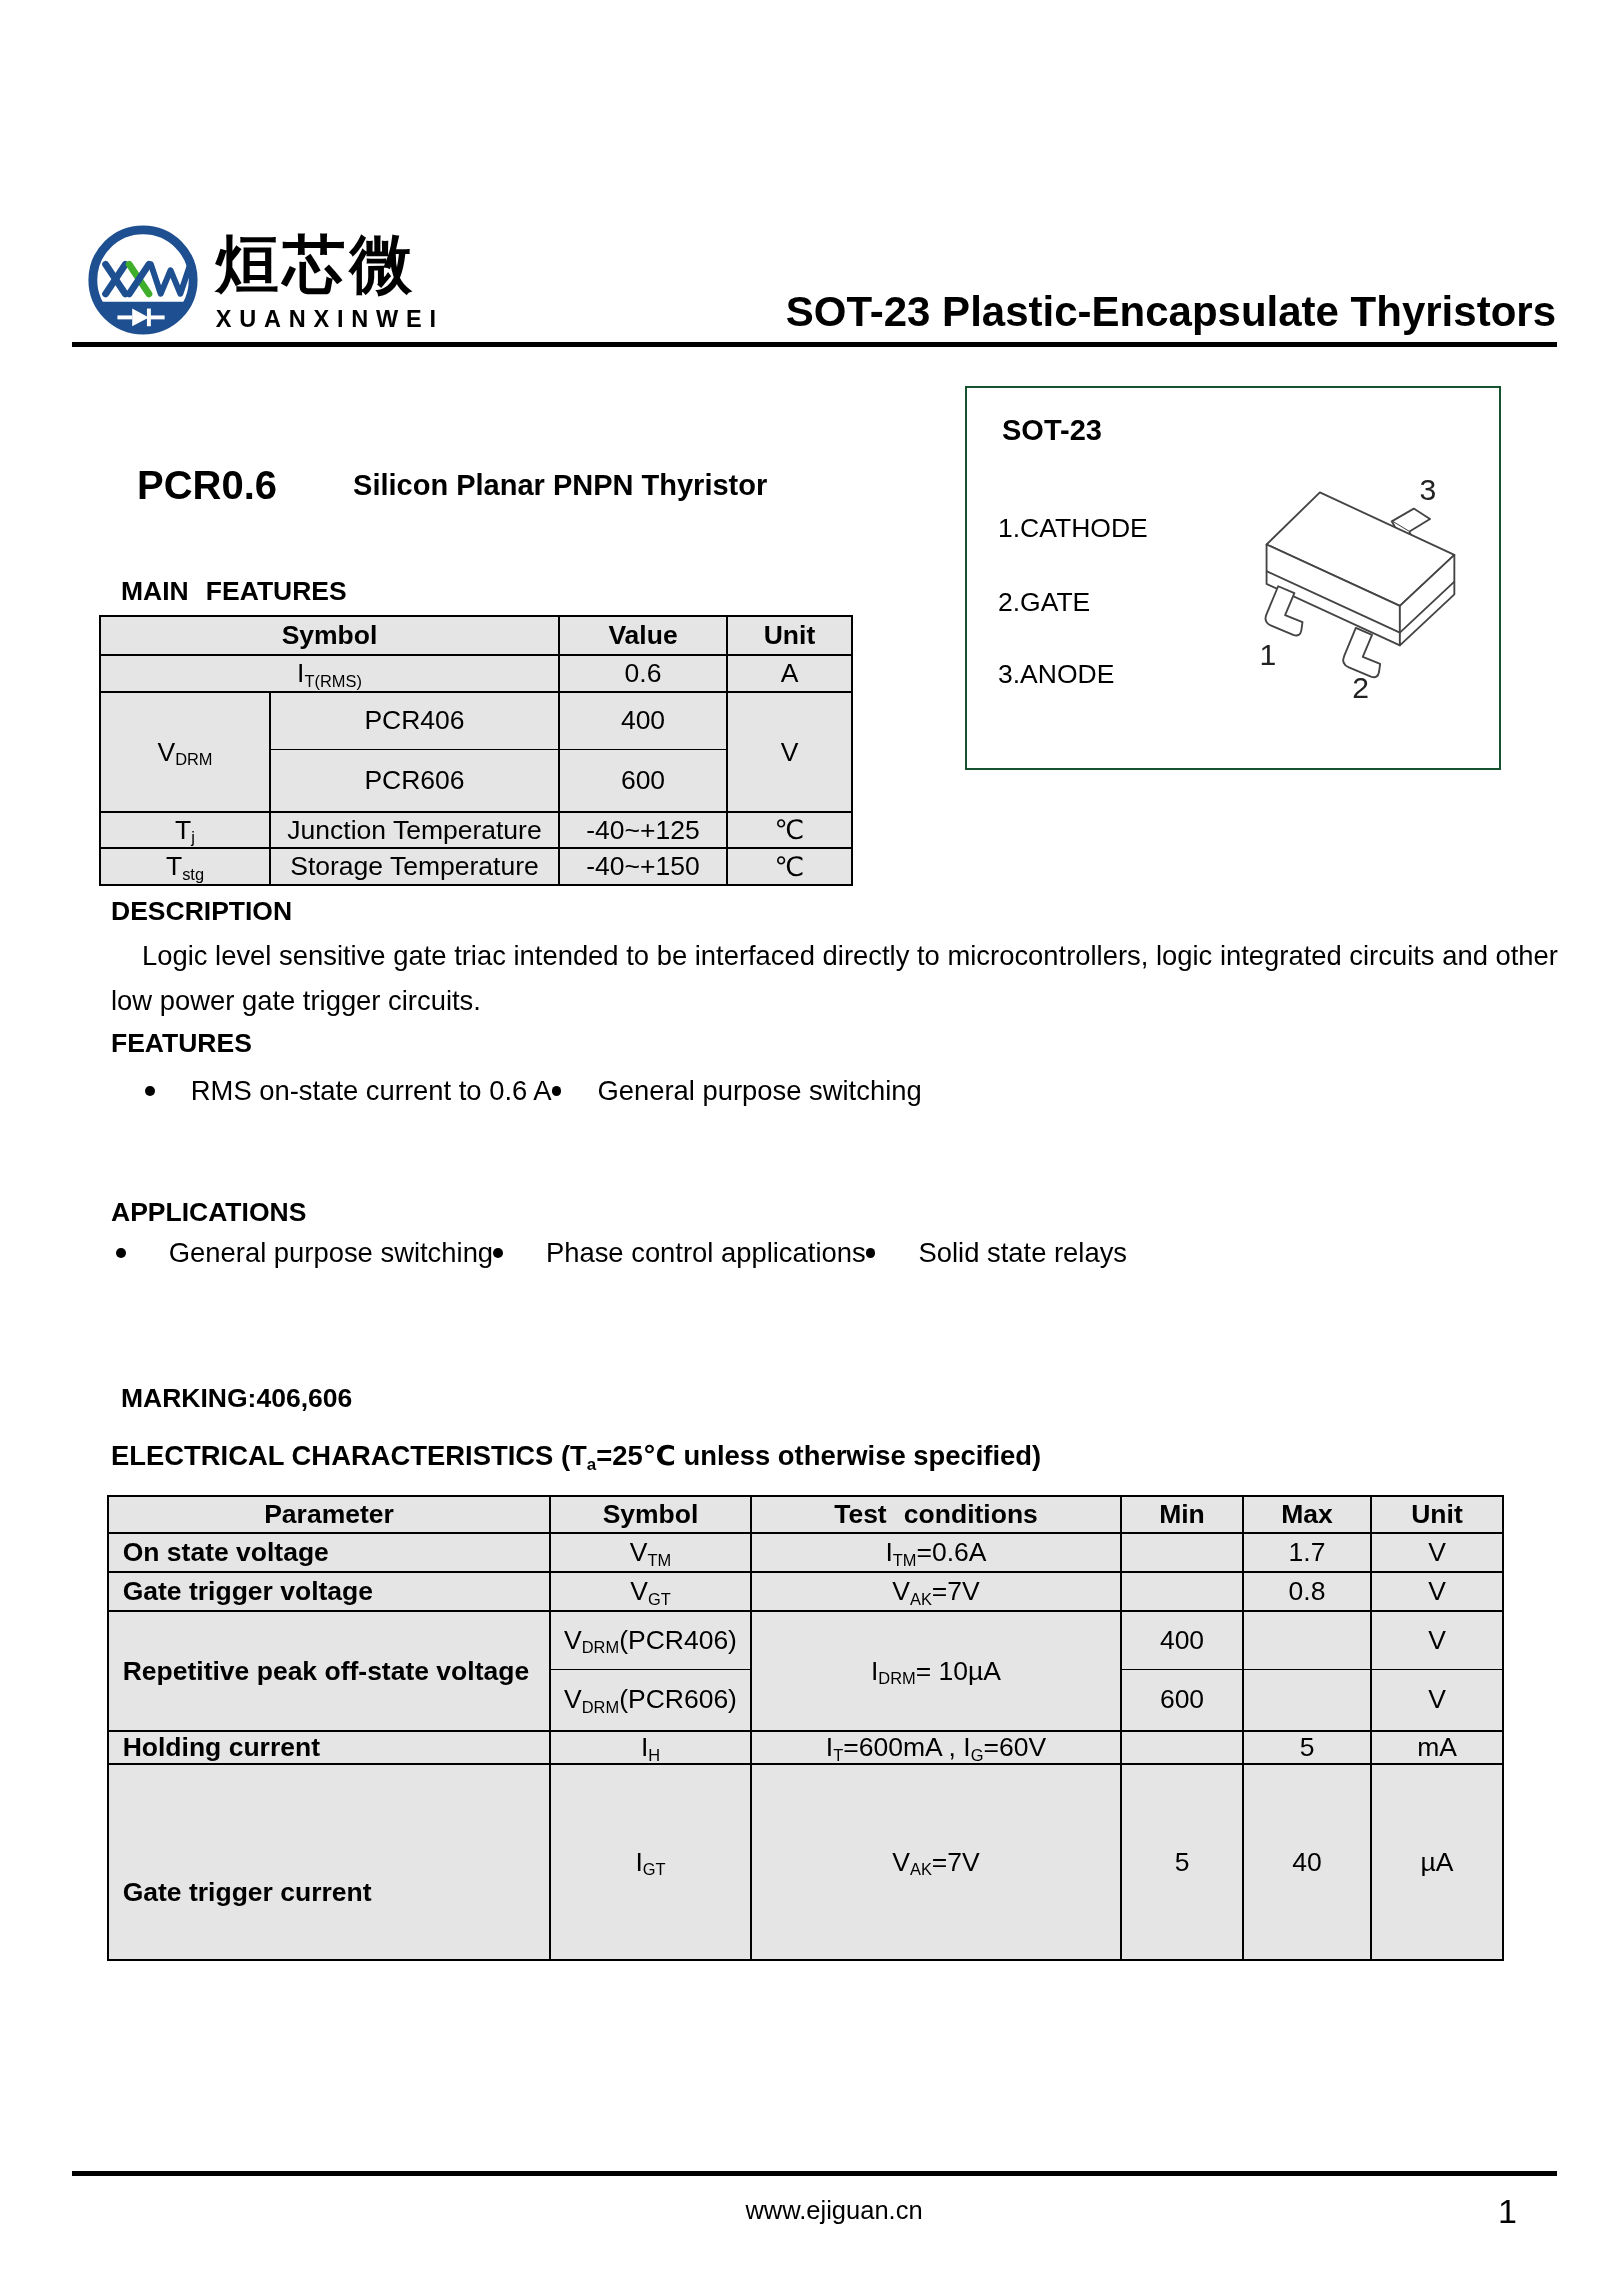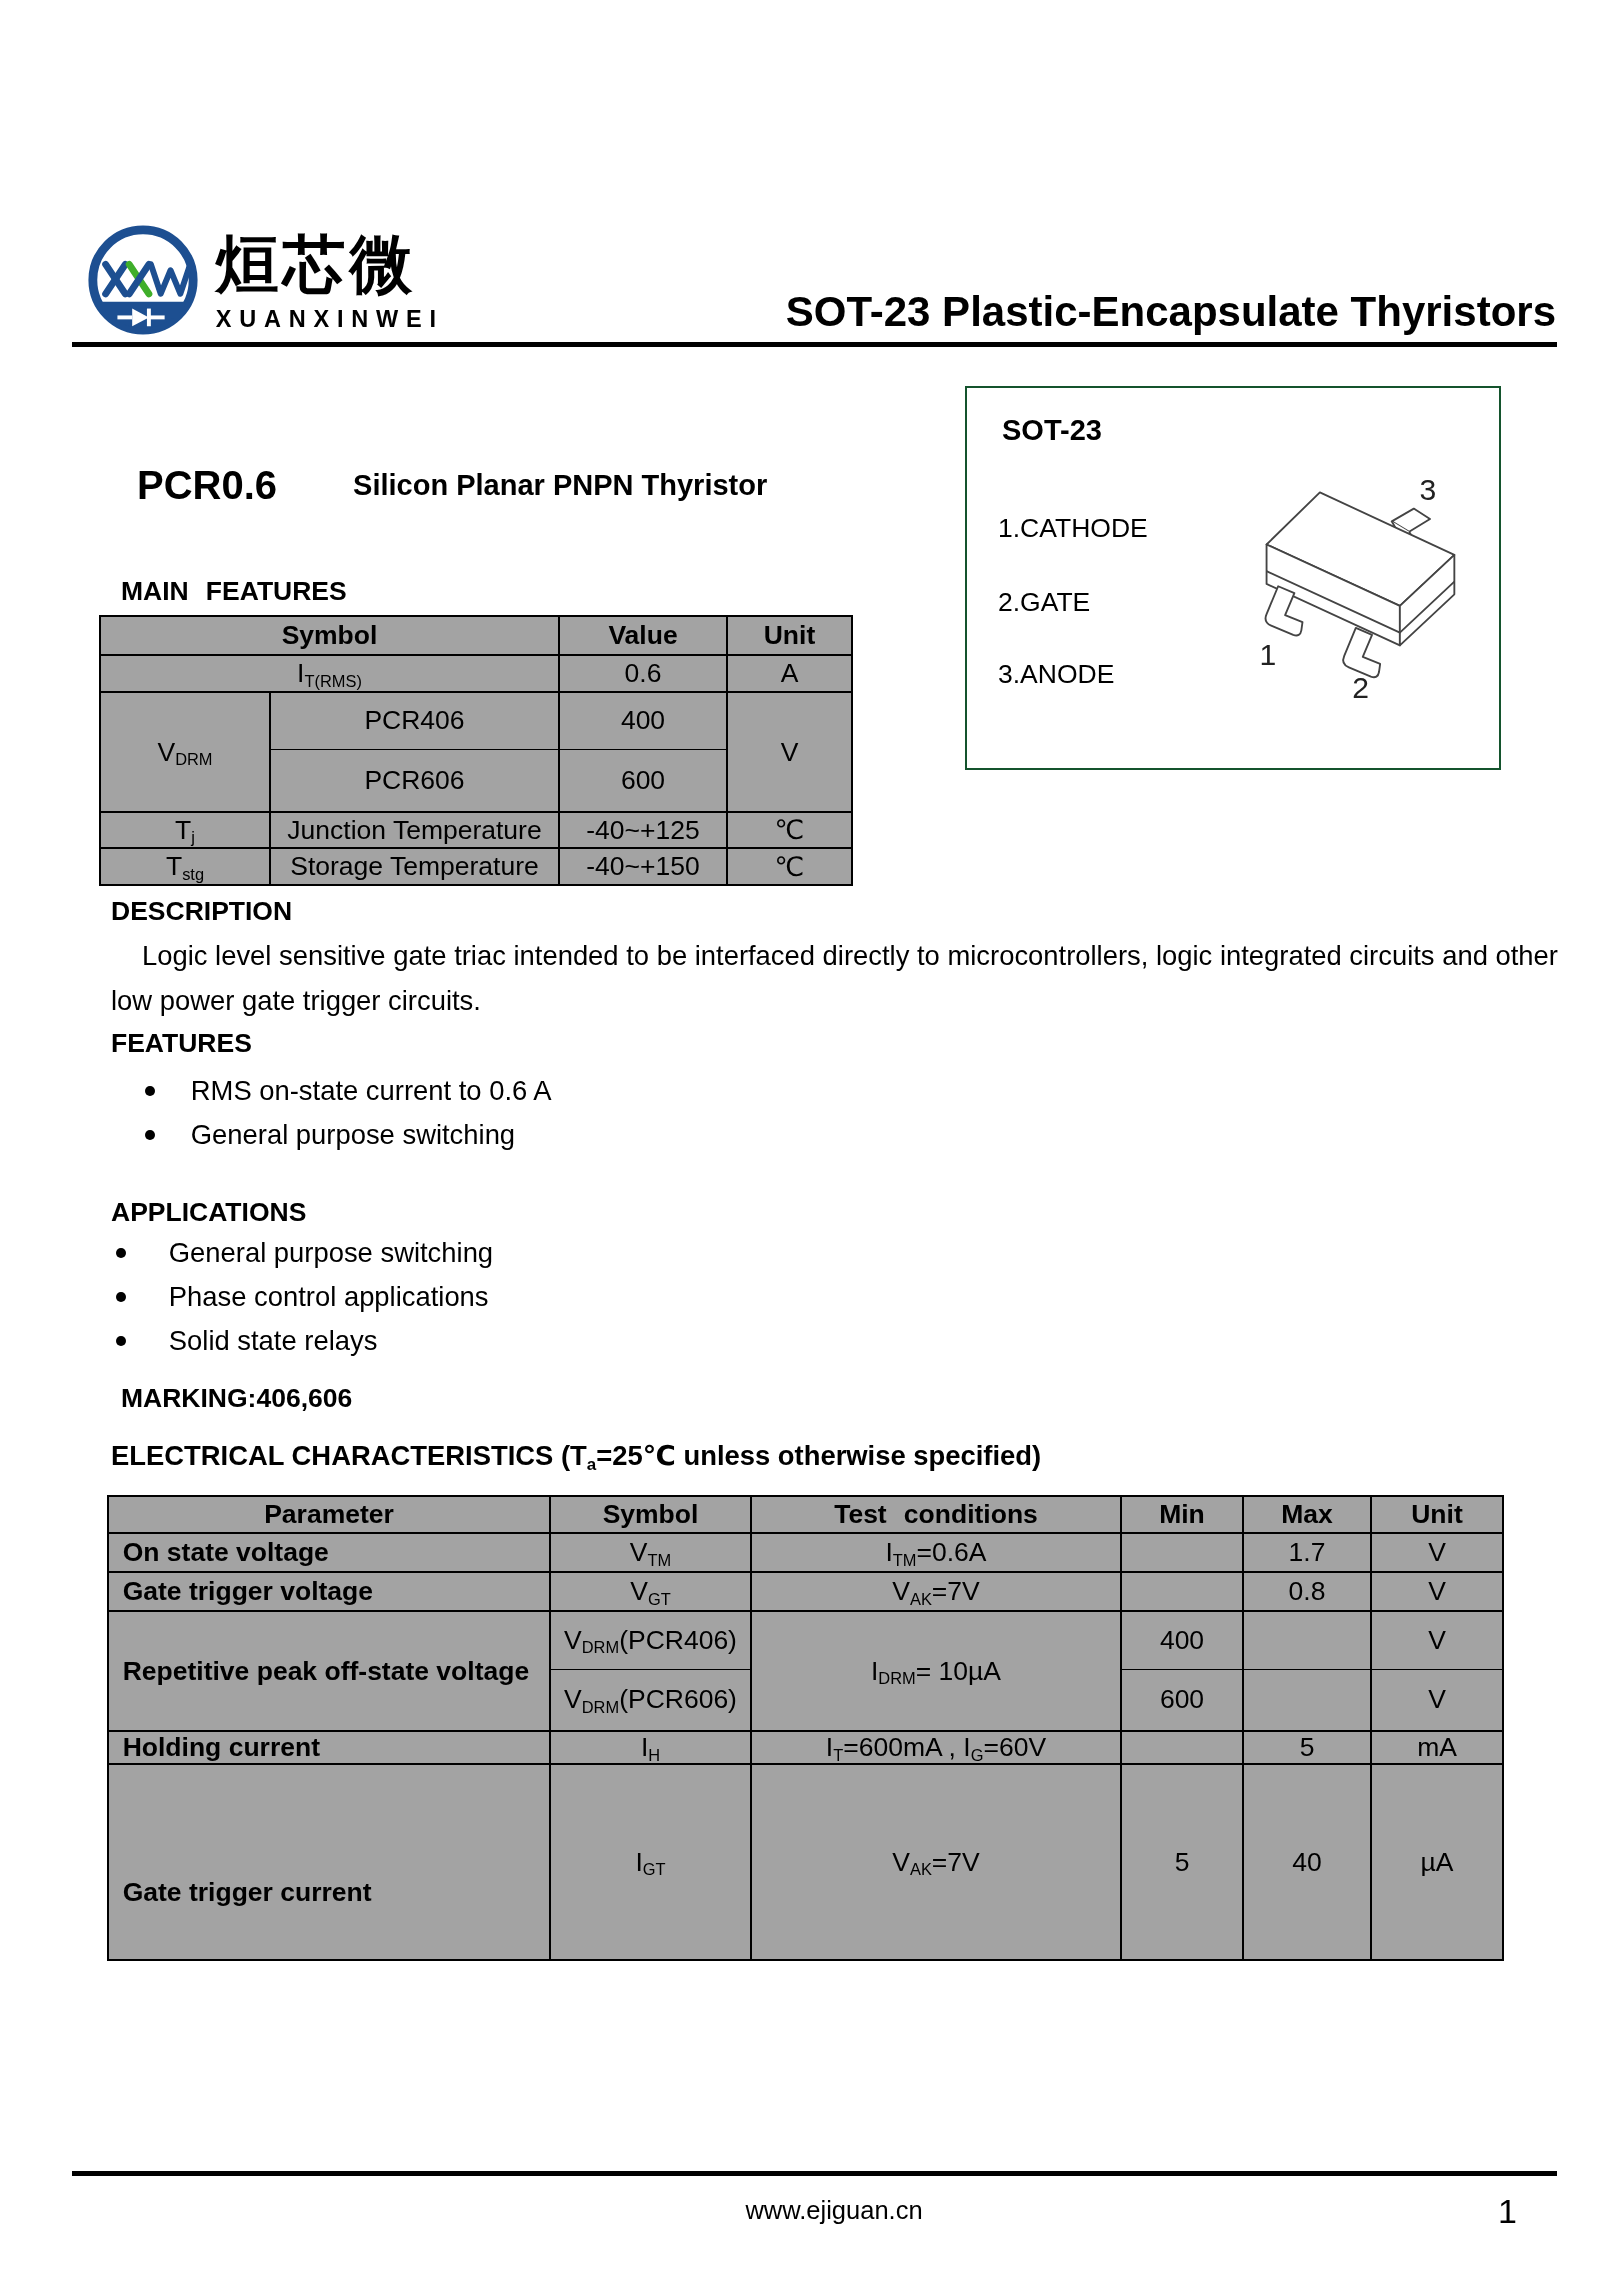--- a/index.html
+++ b/index.html
@@ -25,38 +25,38 @@
   .pin-label{left:31px;font-size:26.5px;}
 
   
   .product{left:137px;top:463px;display:flex;align-items:center;gap:76px;}
   .product-name{font-size:40px;font-weight:bold;}
   .product-sub{font-size:29px;font-weight:bold;}
 
   .sec-heading{font-size:26.5px;font-weight:bold;white-space:nowrap;}
 
   
-  table{border-collapse:collapse;table-layout:fixed;background:#a3a3a3;}
+  table{border-collapse:collapse;table-layout:fixed;background:#e5e5e5;}
   td,th{padding:0;text-align:center;vertical-align:middle;font-size:26.5px;overflow:hidden;}
   .mf-table{left:99px;top:615px;border:2.9px solid #000;}
   .mf-table td,.mf-table th{border:2px solid #000;}
   .mf-table tr.r406 td{border-bottom-width:1px;}
   .mf-table tr.r606 td{border-top-width:1px;}
 
   .ec-table{left:107px;top:1495px;border:2.9px solid #000;}
   .ec-table td,.ec-table th{border:2px solid #000;}
   .ec-table tr.thick td,.ec-table tr.thick th{border-bottom-width:2.9px;}
   .ec-table td.param{text-align:left;padding-left:13.7px;font-weight:bold;}
   .ec-table tr.v406 td{border-bottom-width:1px;}
   .ec-table tr.v606 td{border-top-width:1px;}
   .ec-table td.low{vertical-align:bottom;padding-bottom:51px;}
 
   
   .para{left:111px;top:933px;width:1453px;font-size:27.4px;line-height:45px;text-indent:31px;}
-  .blist{display:flex;flex-direction:column;}
+  .blist{display:flex;flex-direction:row;}
   .bullet-item{display:flex;align-items:center;height:44px;}
   .dot{width:9.8px;height:9.8px;border-radius:50%;background:#000;flex:0 0 auto;}
   .bullet-item .txt{font-size:27.4px;}
   .feat-list{left:145px;top:1069px;}
   .feat-list .dot{margin-right:36px;}
   .app-list{left:116px;top:1231px;}
   .app-list .dot{margin-right:43px;}
 
   
   .footer-url{left:111px;top:2196px;width:1446px;text-align:center;font-size:25.5px;}

